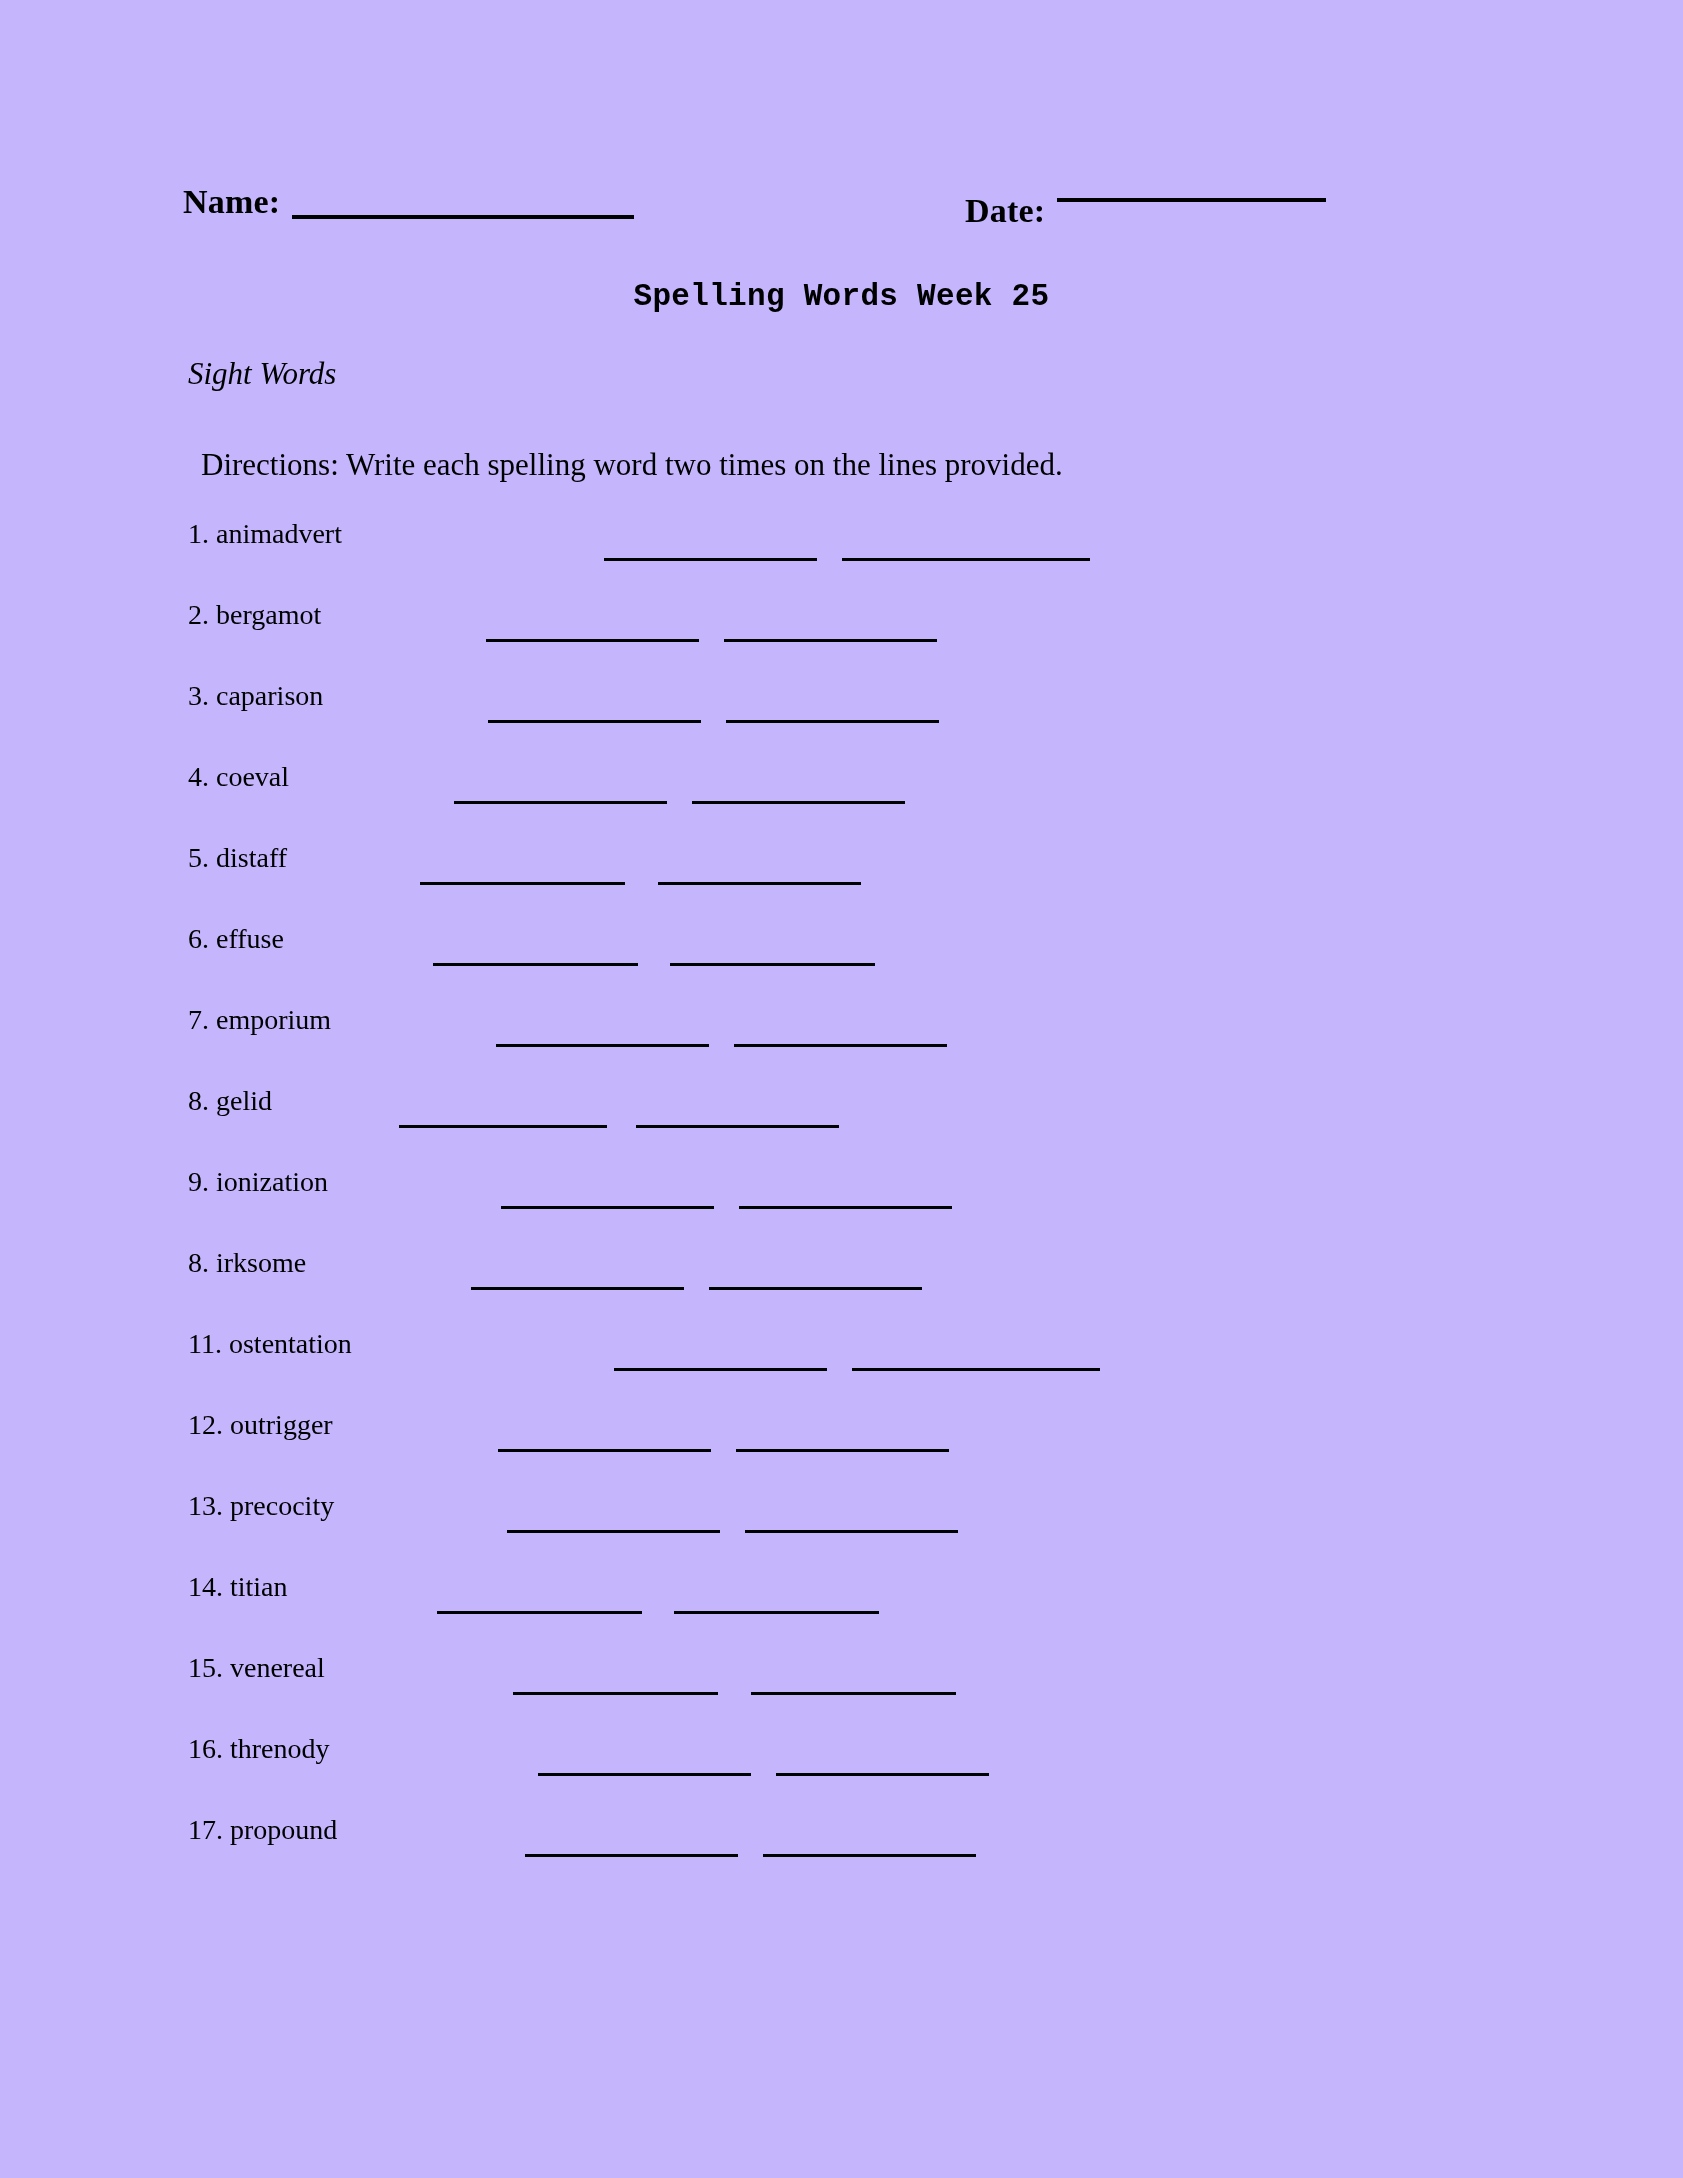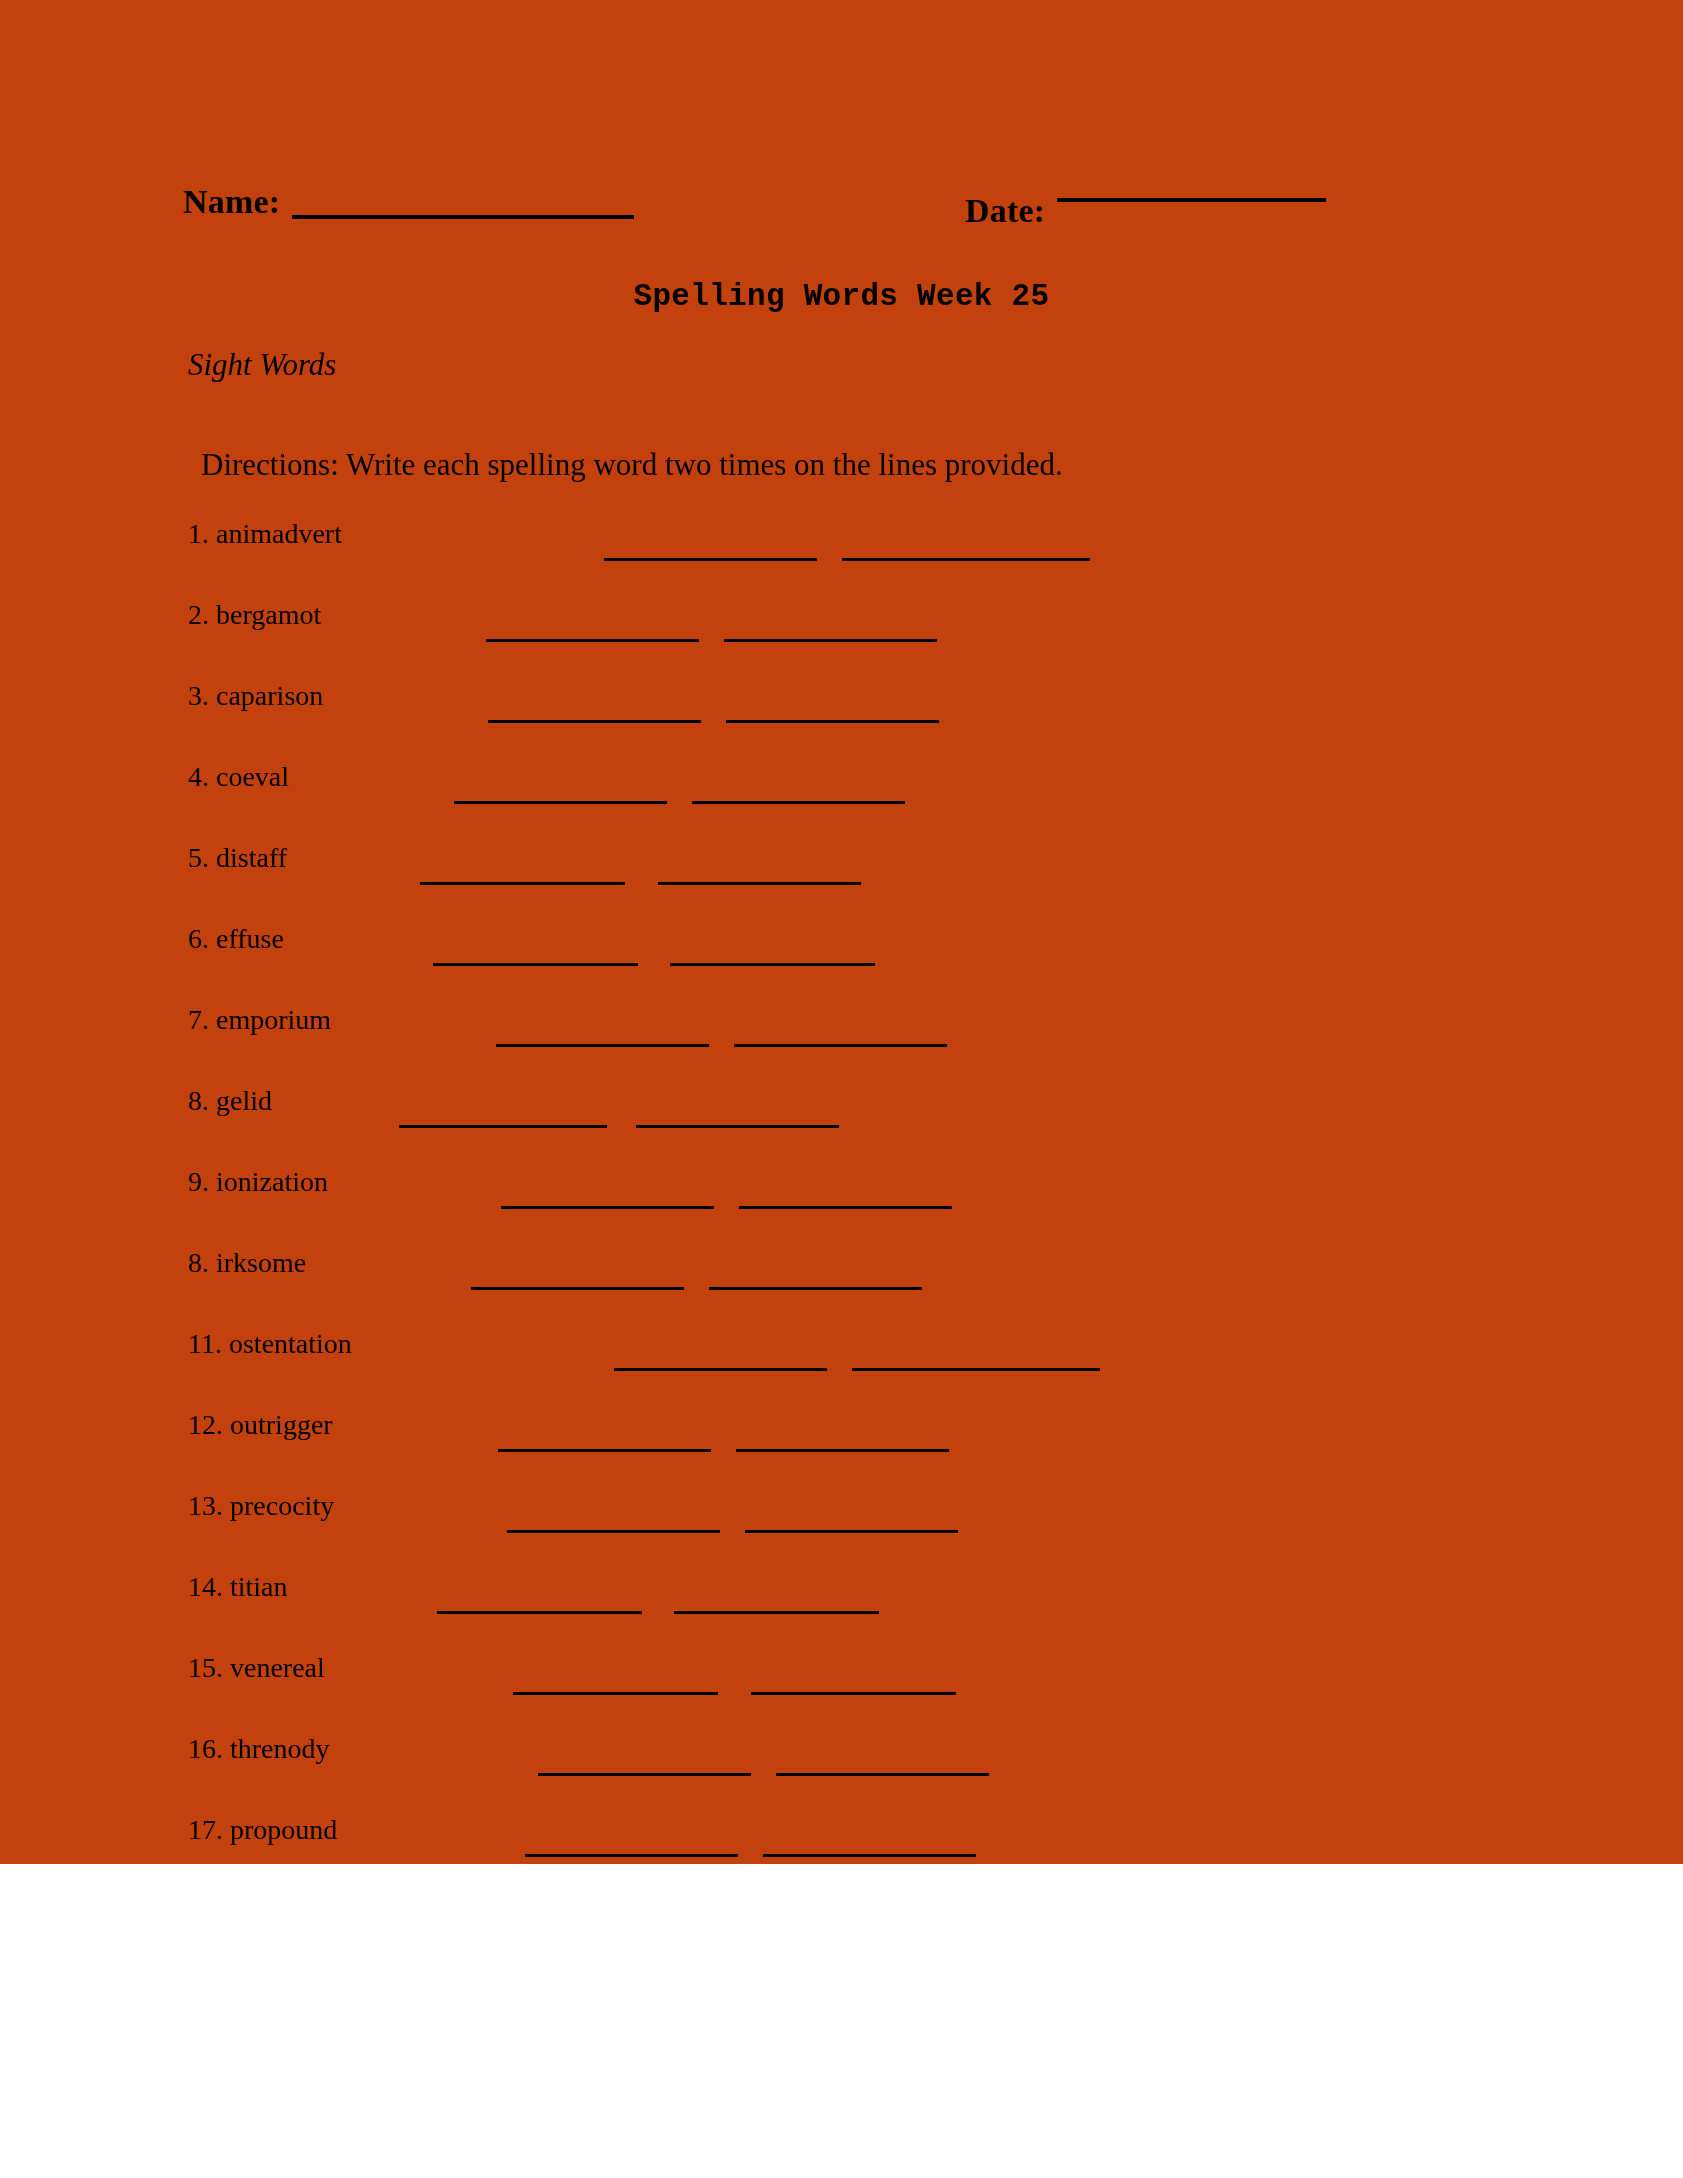--- a/index.html
+++ b/index.html
@@ -15,22 +15,22 @@
     font-family: "Liberation Serif", "DejaVu Serif", serif;
     color: #000000;
     overflow: hidden;
   }
 
   .page {
     position: absolute;
     left: 0;
     top: 0;
     width: 1683px;
-    height: 1864px;
-    background: #c2410c;
+    height: 2178px;
+    background: #c4b5fd;
   }
 
   
   .header-row {
     position: absolute;
     left: 183px;
     top: 183px;
     width: 1188px;
     height: 59px;
   }
@@ -75,21 +75,21 @@
     font-size: 31px;
     font-weight: bold;
     letter-spacing: 0.3px;
     font-family: Liberation Mono, monospace;
   }
 
   
   .subtitle {
     position: absolute;
     left: 188px;
-    top: 347px;
+    top: 356px;
     font-size: 31px;
     font-style: italic;
     text-align: right;
   }
 
   
   .directions {
     position: absolute;
     left: 188px;
     top: 447px;

